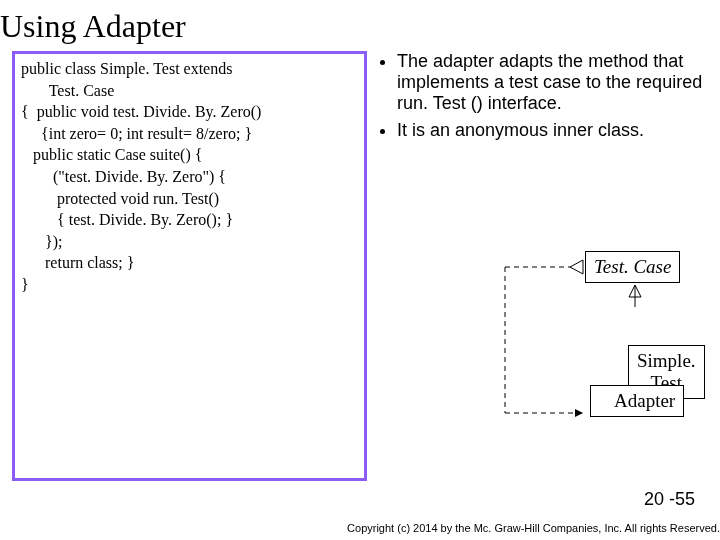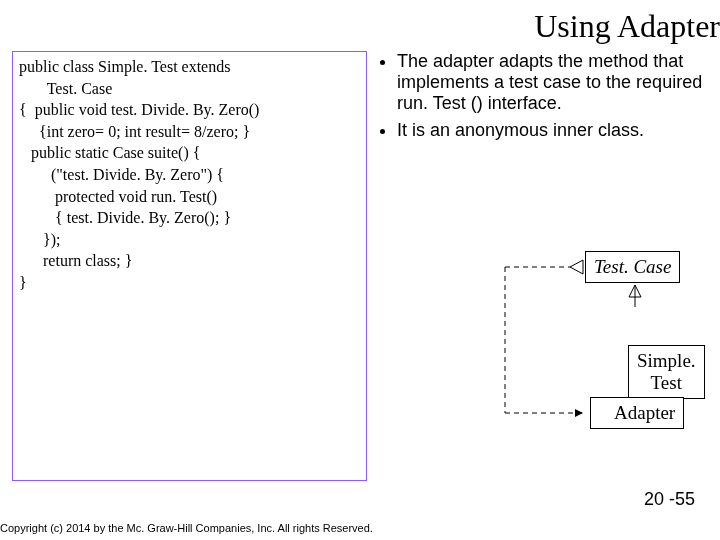--- a/index.html
+++ b/index.html
@@ -6,32 +6,32 @@
     margin: 0;
     padding: 0;
     width: 720px;
     height: 540px;
     background: #fff;
     font-family: "Times New Roman", Times, serif;
     position: relative;
     overflow: hidden;
   }
   .title {
-    text-align: right;
+    text-align: left;
     font-size: 32px;
     margin: 8px 0 6px 0;
     font-weight: normal;
   }
   .content {
     display: flex;
     padding: 0 12px;
   }
   .code-col {
     width: 355px;
-    border: 1px solid #8b5cf6;
+    border: 3px solid #8b5cf6;
     font-size: 16px;
     line-height: 1.35;
     padding: 4px 6px 4px 6px;
     box-sizing: border-box;
     height: 430px;
   }
   .code-col div { white-space: pre; }
   .bullets-col {
     flex: 1;
     padding-left: 10px;
@@ -59,21 +59,21 @@
     text-align: center;
     font-size: 19px;
     font-family: "Times New Roman", Times, serif;
     padding: 4px 8px;
   }
   .box-italic { font-style: italic; }
   .footer {
     position: absolute;
     bottom: 6px;
     width: 100%;
-    text-align: left;
+    text-align: right;
     font-size: 11px;
     font-family: Arial, Helvetica, sans-serif;
   }
   .slidenum {
     position: absolute;
     right: 25px;
     bottom: 30px;
     font-size: 18px;
     font-family: Arial, Helvetica, sans-serif;
   }
@@ -119,17 +119,17 @@
 
     <line x1="200" y1="150" x2="200" y2="125" stroke="#000" stroke-width="1"></line>
     <polygon points="200,125 194,137 206,137" fill="none" stroke="#000" stroke-width="1"></polygon>
 
     <line x1="70" y1="22" x2="70" y2="168" stroke="#000" stroke-width="1" stroke-dasharray="5,4"></line>
     <line x1="70" y1="168" x2="148" y2="168" stroke="#000" stroke-width="1" stroke-dasharray="5,4"></line>
     <polygon points="148,168 140,164 140,172" fill="#000"></polygon>
   </svg>
   <div class="box box-italic" style="left:150px; top:6px;">Test. Case</div>
   <div class="box" style="left:145px; top:100px;margin-left:48px;">Simple. Test</div>
-  <div class="box" style="left:155px; top:152px;padding-left:23px;">Adapter</div>
+  <div class="box" style="left:155px; top:140px;padding-left:23px;">Adapter</div>
 </div>
 
 <div class="slidenum">20 -55</div>
 <div class="footer">Copyright (c) 2014 by the Mc. Graw-Hill Companies, Inc. All rights Reserved.</div>
 
 </body></html>

